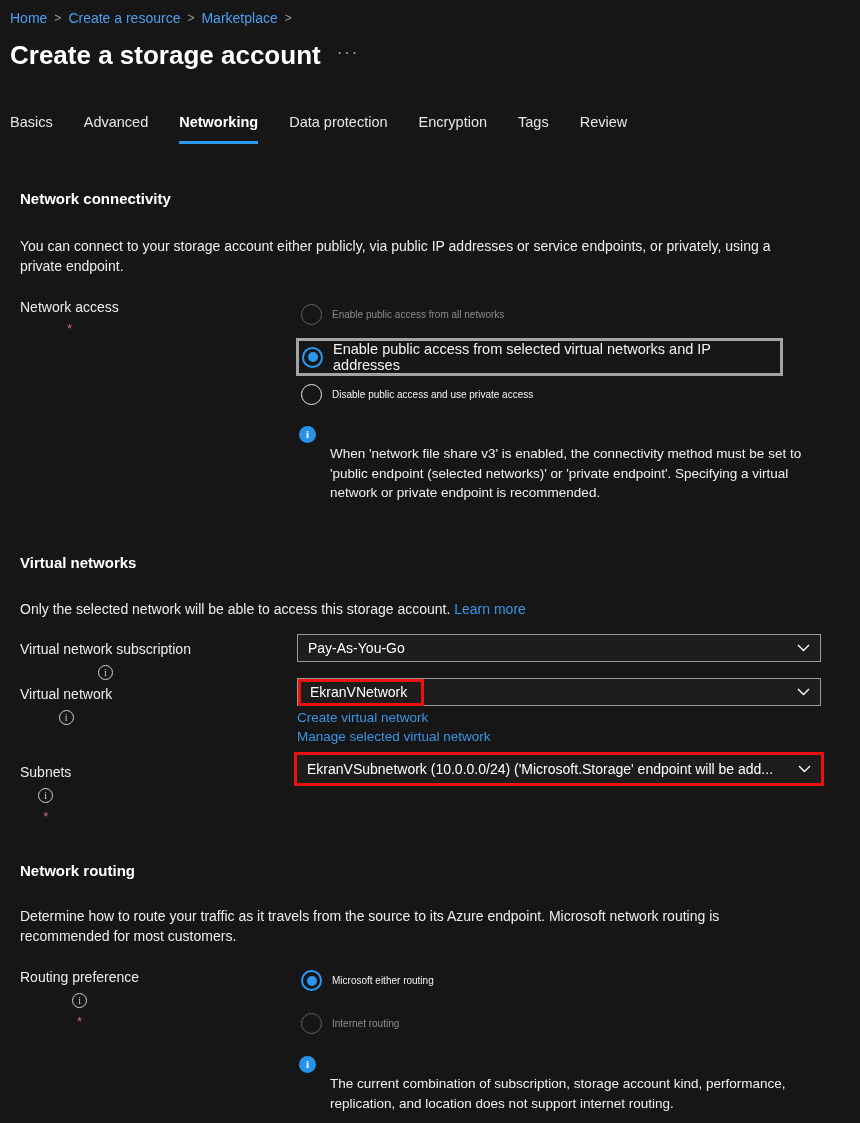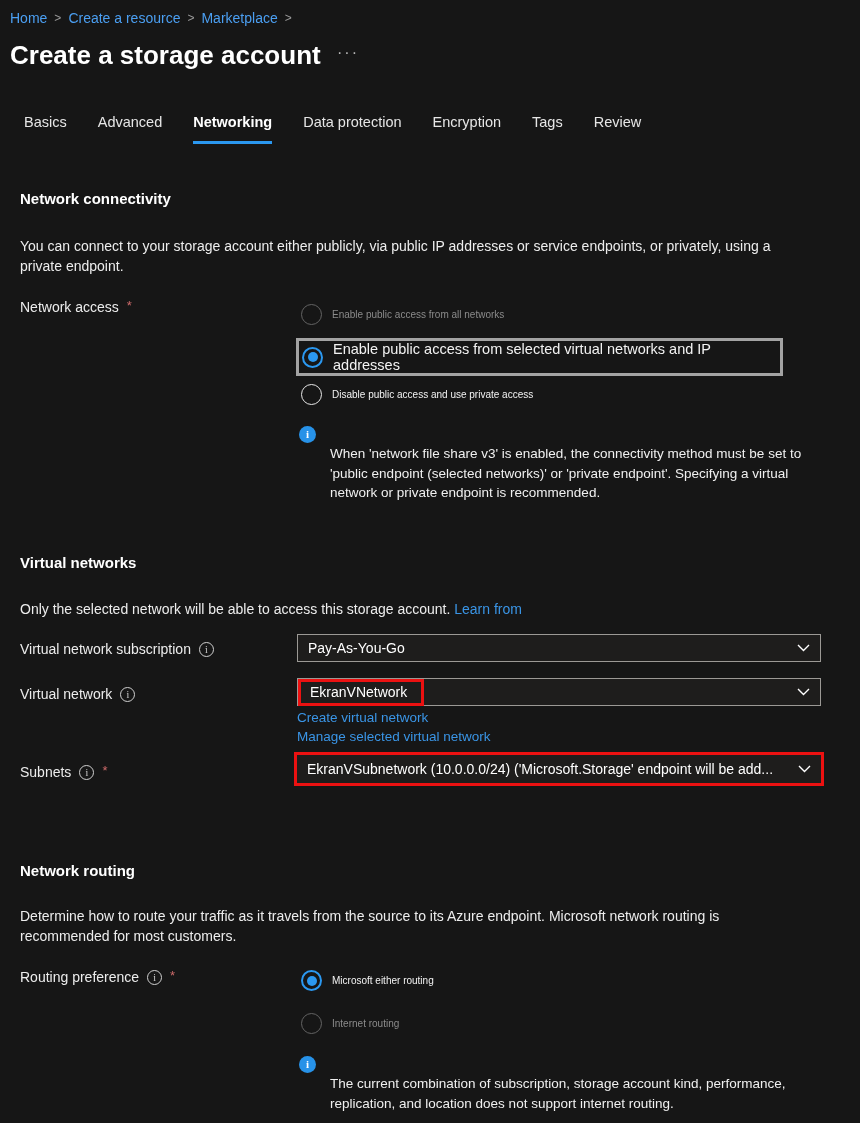--- a/index.html
+++ b/index.html
@@ -19,30 +19,30 @@
   
   .breadcrumb { position: absolute; top: 10px; left: 10px; font-size: 14px; display: flex; align-items: center; gap: 7px; }
   .breadcrumb a { color: #4b9ff2; }
   .breadcrumb .sep { color: #9a9a9a; font-size: 12px; }
 
   
   .title { position: absolute; top: 40px; left: 10px; font-size: 26px; font-weight: 700; color: #fff; }
   .more-btn { position: absolute; top: 44px; left: 337px; color: #b5b5b5; font-size: 16px; letter-spacing: 2px; cursor: pointer; }
 
   
-  .tabs { position: absolute; top: 114px; left: 24px; display: flex; gap: 31px; font-size: 14.5px; color: #e6e6e6; }
+  .tabs { position: absolute; top: 114px; left: 10px; display: flex; gap: 31px; font-size: 14.5px; color: #e6e6e6; }
   .tab { padding-bottom: 11px; cursor: pointer; }
   .tab.active { font-weight: 700; color: #fff; border-bottom: 3px solid #2b98f0; text-align: right; }
 
   
   .section-heading { position: absolute; left: 20px; font-size: 15px; font-weight: 700; color: #fff; }
   .para { position: absolute; left: 20px; font-size: 14px; line-height: 19.5px; color: #ededed; }
 
   
-  .field-label { position: absolute; left: 20px; font-size: 14px; color: #ececec; display: flex; align-items: center; gap: 8px; }
+  .field-label { position: absolute; left: 20px; font-size: 14px; color: #ececec; display: flex; align-items: center; gap: 8px; flex-direction: column; }
   .required { color: #cd6a6a; font-size: 13px; position: relative; top: -2px; }
   .info-icon-outline {
     width: 15px; height: 15px; border-radius: 50%;
     border: 1px solid #d0d0d0; color: #d0d0d0;
     font-size: 10px; line-height: 13px; text-align: center;
     display: inline-block; flex: 0 0 auto; font-family: "Liberation Serif", serif;
   }
 
   
   .radio-option { position: absolute; display: flex; align-items: center; gap: 10px; font-size: 10px; }
@@ -144,21 +144,21 @@
     <span class="radio-circle unselected"></span>
     <span class="radio-label">Disable public access and use private access</span>
   </div>
 
   <span class="note-icon" style="top:426px; left:299px">i</span>
   <p class="note-text" style="top:424px; left:330px; width:500px">When 'network file share v3' is enabled, the connectivity method must be set to 'public endpoint (selected networks)' or 'private endpoint'. Specifying a virtual network or private endpoint is recommended.</p>
 
   <h2 class="section-heading" style="top:554px">Virtual networks</h2>
   <p class="para" style="top:600px; width:800px">
     <span>Only the selected network will be able to access this storage account.</span>
-    <a class="inline-link">Learn from</a>
+    <a class="inline-link">Learn more</a>
   </p>
 
   <div class="field-label" style="top:641px">
     <span>Virtual network subscription</span>
     <span class="info-icon-outline">i</span>
   </div>
   <div class="dropdown" style="top:634px">
     <span>Pay-As-You-Go</span>
     <span class="chev">
       <svg width="13" height="8" viewBox="0 0 13 8">

